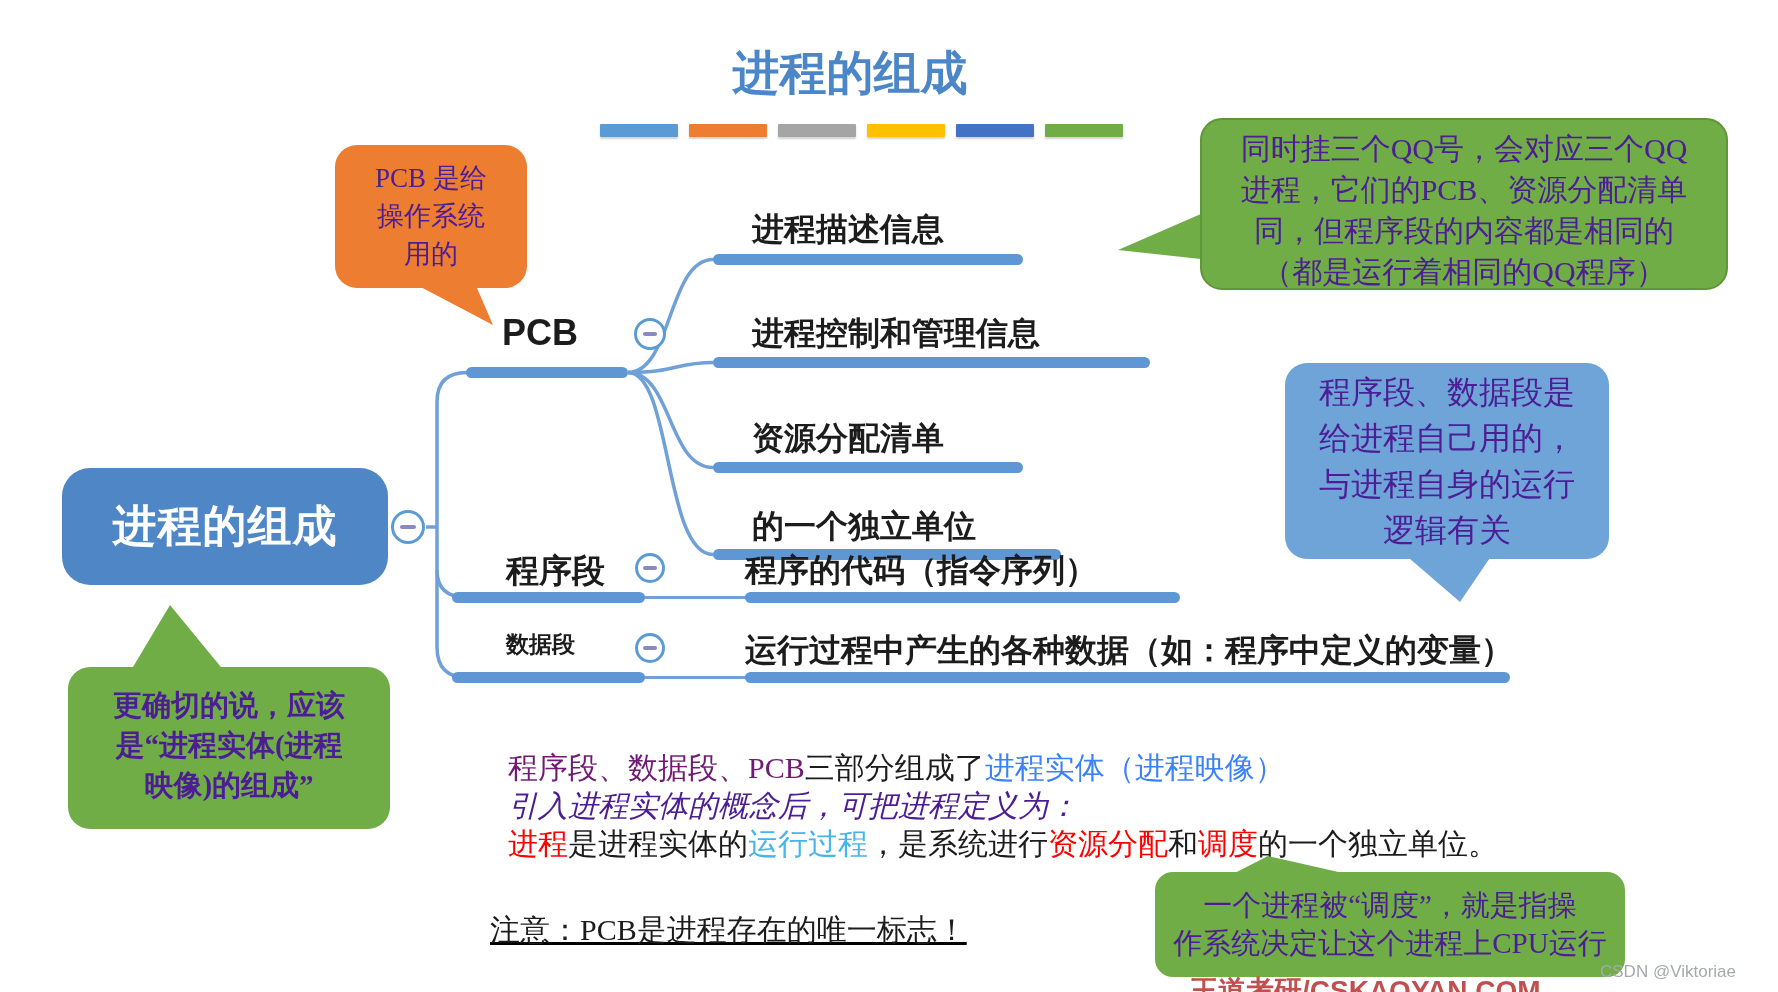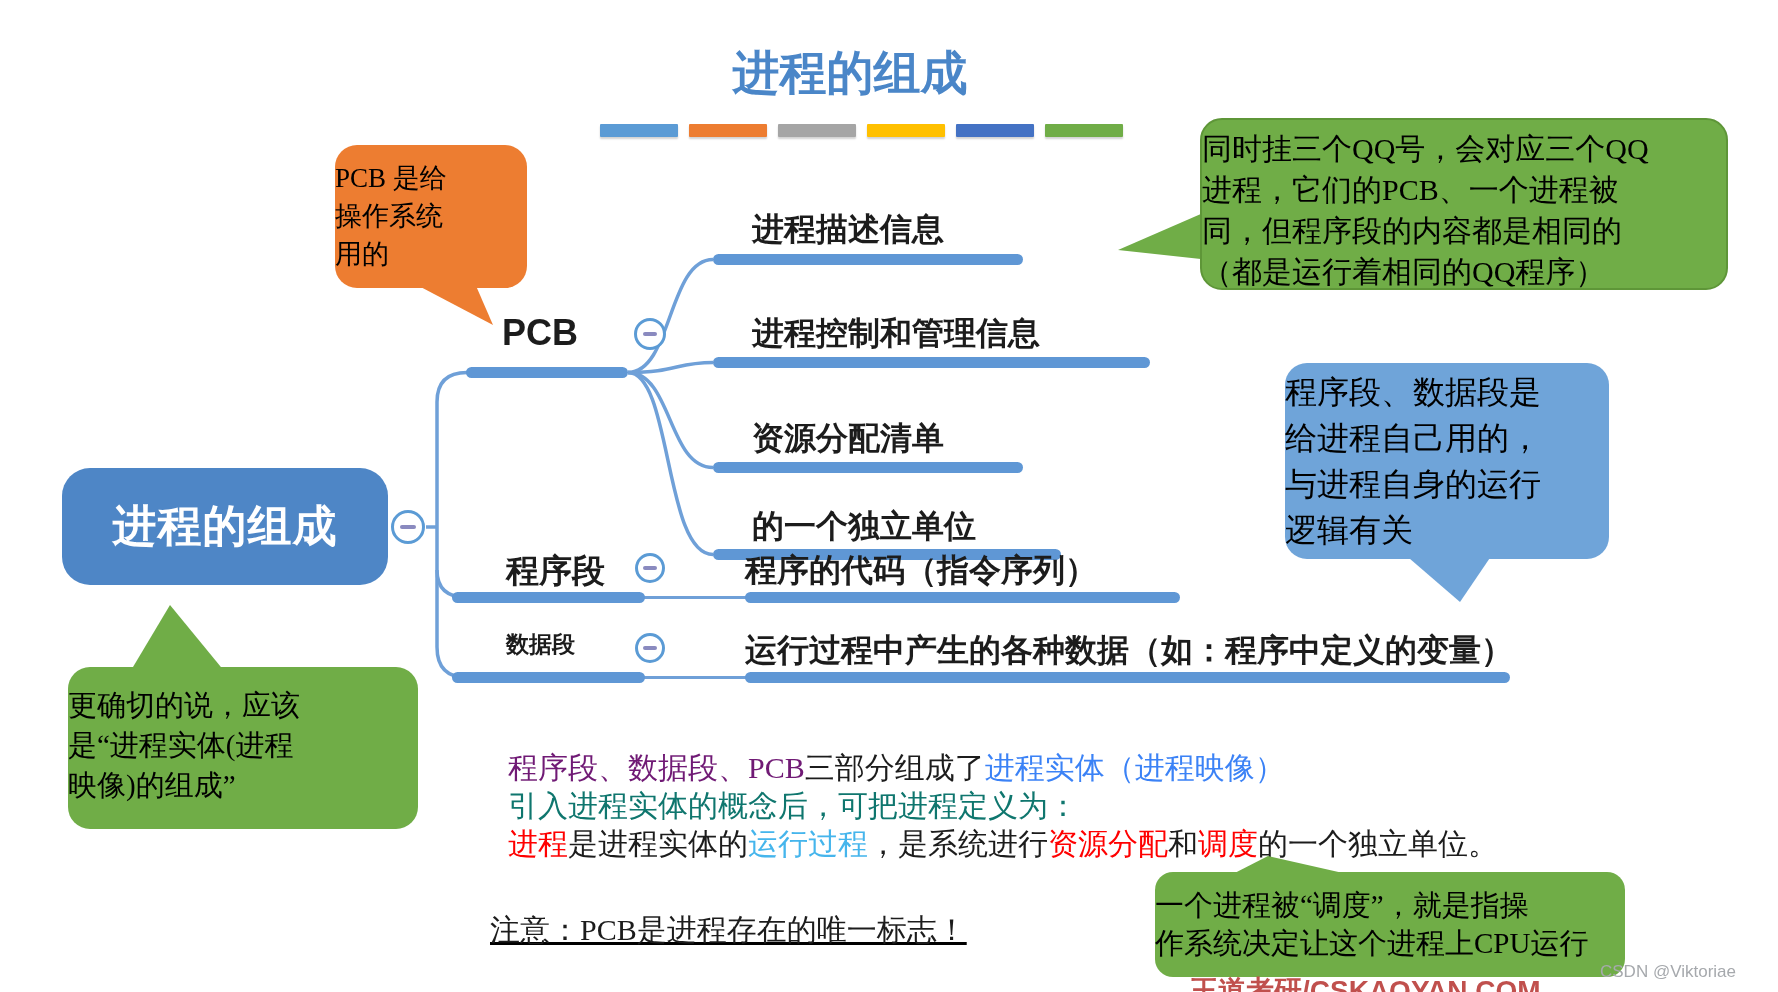--- a/index.html
+++ b/index.html
@@ -23,21 +23,21 @@
   
   .minus{box-sizing:border-box;background:#fff;border:3px solid #5b9bd5;border-radius:50%;
          display:flex;align-items:center;justify-content:center;}
   .minus i{display:block;width:55%;height:4px;background:#8a8abf;border-radius:2px;}
 
   
   .rootbox{background:#4e86c6;border-radius:28px;color:#fff;font-weight:700;font-size:44px;
            display:flex;align-items:center;justify-content:center;letter-spacing:1px;}
 
   
-  .bubble{border-radius:22px;color:#000000;
+  .bubble{border-radius:22px;color:#4c1d95;text-align:center;
           font-family:"Liberation Serif",serif;}
   .bubble .ln{display:block;white-space:nowrap;}
   .tail{position:absolute;}
 
   
   .para{font-family:"Liberation Serif",serif;font-size:30px;white-space:nowrap;}
   .para span{white-space:nowrap;}
 
   .watermark-brand{font-weight:700;font-size:28px;color:#c0504d;white-space:nowrap;
                    font-family:"Liberation Sans",sans-serif;}
@@ -123,48 +123,48 @@
     <span class="ln">操作系统</span>
     <span class="ln">用的</span>
   </div>
 
   <svg class="abs tail" style="left:1110px;top:205px;" width="100" height="60" viewBox="0 0 100 60">
     <polygon points="100,5 100,55 8,45" fill="#70AD47"></polygon>
   </svg>
   <div class="abs bubble" style="left:1200px;top:118px;width:528px;height:172px;background:#70AD47;border:2px solid #5e9638;
               font-size:30px;line-height:41px;padding-top:8px;box-sizing:border-box;">
     <span class="ln">同时挂三个QQ号，会对应三个QQ</span>
-    <span class="ln">进程，它们的PCB、一个进程被</span>
+    <span class="ln">进程，它们的PCB、资源分配清单</span>
     <span class="ln">同，但程序段的内容都是相同的</span>
     <span class="ln">（都是运行着相同的QQ程序）</span>
   </div>
 
   <svg class="abs tail" style="left:1390px;top:540px;" width="110" height="65" viewBox="0 0 110 65">
     <polygon points="12,12 108,6 70,62" fill="#6FA4D9"></polygon>
   </svg>
   <div class="abs bubble" style="left:1285px;top:363px;width:324px;height:196px;background:#6FA4D9;
               font-size:32px;line-height:46px;padding-top:6px;box-sizing:border-box;">
     <span class="ln">程序段、数据段是</span>
     <span class="ln">给进程自己用的，</span>
     <span class="ln">与进程自身的运行</span>
     <span class="ln">逻辑有关</span>
   </div>
 
   <svg class="abs tail" style="left:125px;top:600px;" width="110" height="75" viewBox="0 0 110 75">
     <polygon points="5,72 100,72 45,5" fill="#70AD47"></polygon>
   </svg>
-  <div class="abs bubble" style="left:68px;top:667px;width:350px;height:162px;background:#70AD47;
-              font-size:29px;line-height:40px;padding-top:18px;box-sizing:border-box;">
+  <div class="abs bubble" style="left:68px;top:667px;width:322px;height:162px;background:#70AD47;
+              font-size:29px;line-height:40px;padding-top:18px;box-sizing:border-box;font-weight:bold;">
     <span class="ln">更确切的说，应该</span>
     <span class="ln">是“进程实体(进程</span>
     <span class="ln">映像)的组成”</span>
   </div>
 
   <div class="abs para" style="left:508px;top:748px;"><span style="color: #701a75;">程序段、数据段、PCB</span><span style="color: rgb(28, 28, 28);">三部分组成了</span><span style="color: #3b82f6;">进程实体（进程映像）</span></div>
-  <div class="abs para" style="left:508px;top:786px;"><span style="color: #0f766e;">引入进程实体的概念后，可把进程定义为：</span></div>
+  <div class="abs para" style="left:508px;top:786px;"><span style="color: #4c1d95; font-style: italic;">引入进程实体的概念后，可把进程定义为：</span></div>
   <div class="abs para" style="left:508px;top:824px;"><span style="color: rgb(255, 0, 0);">进程</span><span style="color: rgb(28, 28, 28);">是进程实体的</span><span style="color: rgb(69, 181, 236);">运行过程</span><span style="color: rgb(28, 28, 28);">，是系统进行</span><span style="color: rgb(255, 0, 0);">资源分配</span><span style="color: rgb(28, 28, 28);">和</span><span style="color: rgb(255, 0, 0);">调度</span><span style="color: rgb(28, 28, 28);">的一个独立单位。</span></div>
   <div class="abs para" style="left:490px;top:910px;text-decoration:underline;"><span style="color: rgb(28, 28, 28);">注意：PCB是进程存在的唯一标志！</span></div>
 
   <svg class="abs tail" style="left:1220px;top:852px;" width="150" height="28" viewBox="0 0 150 28">
     <polygon points="5,26 145,26 48,4" fill="#70AD47"></polygon>
   </svg>
   <div class="abs bubble" style="left:1155px;top:872px;width:470px;height:105px;background:#70AD47;
               font-size:29px;line-height:38px;padding-top:14px;box-sizing:border-box;border-radius:18px;">
     <span class="ln">一个进程被“调度”，就是指操</span>
     <span class="ln">作系统决定让这个进程上CPU运行</span>

